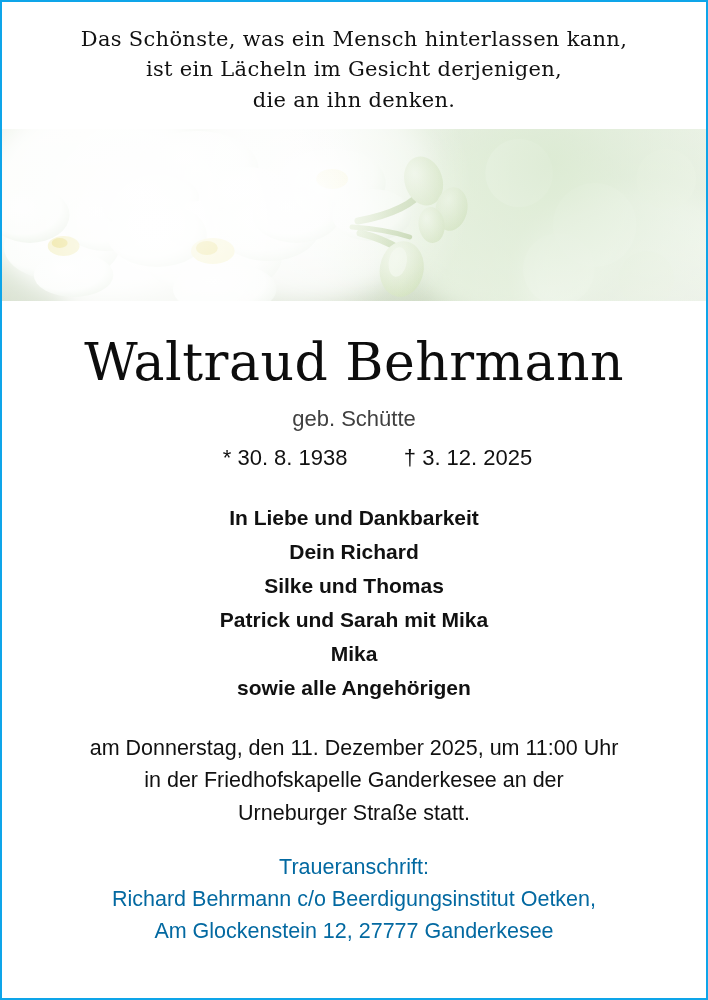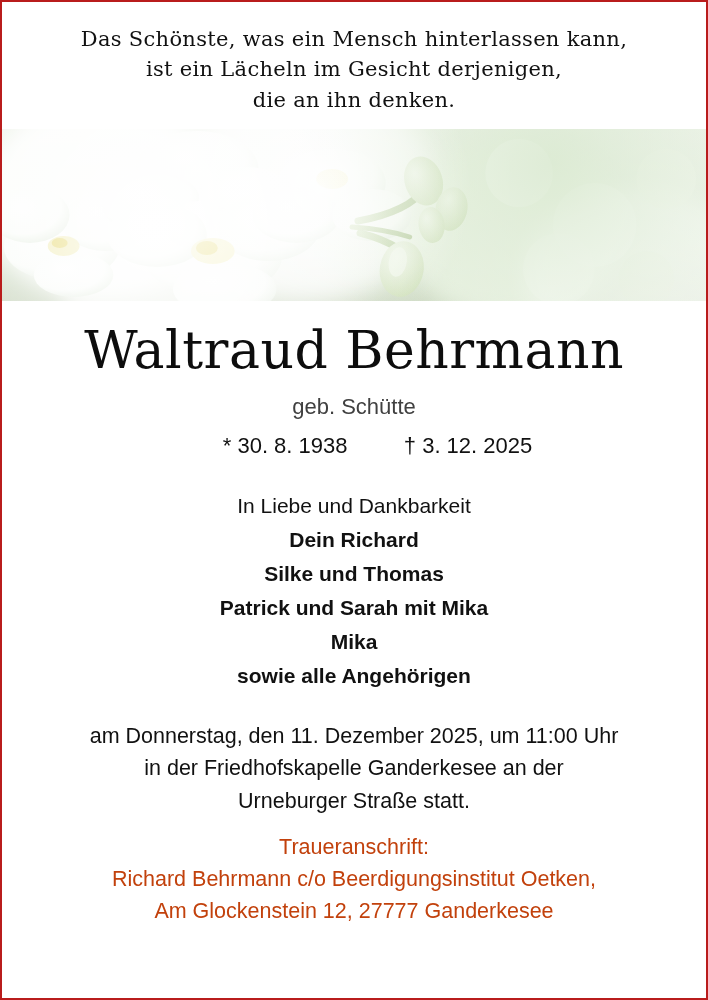--- a/index.html
+++ b/index.html
@@ -12,21 +12,21 @@
     height: 1000px;
     font-family: "Liberation Sans", sans-serif;
     color: #000000;
     overflow: hidden;
   }
   .obituary {
     position: relative;
     width: 708px;
     height: 1000px;
     box-sizing: border-box;
-    border: 2px solid #b91c1c;
+    border: 2px solid #0ea5e9;
     background: #ffffff;
     display: flex;
     flex-direction: column;
   }
 
   
   .verse {
     padding: 22px 20px 14px 20px;
     text-align: center;
     font-family: "DejaVu Serif", "Liberation Serif", serif;
@@ -65,21 +65,21 @@
   }
   .banner svg { position: absolute; inset: 0; width: 100%; height: 100%; }
 
   
   .name {
     text-align: center;
     font-family: "DejaVu Serif", "Liberation Serif", serif;
     font-size: 52px;
     line-height: 1.05;
     letter-spacing: 0.5px;
-    margin-top: 22px;
+    margin-top: 34px;
     color: #0d0d0d;
     white-space: nowrap;
   }
 
   .maiden {
     text-align: center;
     font-size: 22px;
     margin-top: 16px;
     color: #404040;
   }
@@ -93,40 +93,40 @@
   }
   .dates .sep { display: inline-block; width: 44px; }
 
   .dedication {
     text-align: center;
     font-size: 21px;
     margin-top: 30px;
     line-height: 1.62;
     color: #111111;
   }
-  .dedication .intro { font-weight: 400; }
+  .dedication .intro { font-weight: 700; }
   .dedication .strong { font-weight: bold; }
 
   .ceremony {
     text-align: center;
     font-size: 21.5px;
     line-height: 1.5;
     margin-top: 27px;
     padding: 0 14px;
     color: #111111;
   }
   .ceremony .cline { display: block; }
 
   .address {
     text-align: center;
     font-size: 21.5px;
     line-height: 1.5;
-    margin-top: 14px;
+    margin-top: 22px;
     padding: 0 12px 16px 12px;
-    color: #c2410c;
+    color: #0369a1;
   }
   .address .aline { display: block; }
 </style>
 </head>
 <body>
 
 <div class="obituary">
 
   <div class="verse">
     <span class="vline">Das Schönste, was ein Mensch hinterlassen kann,</span>

